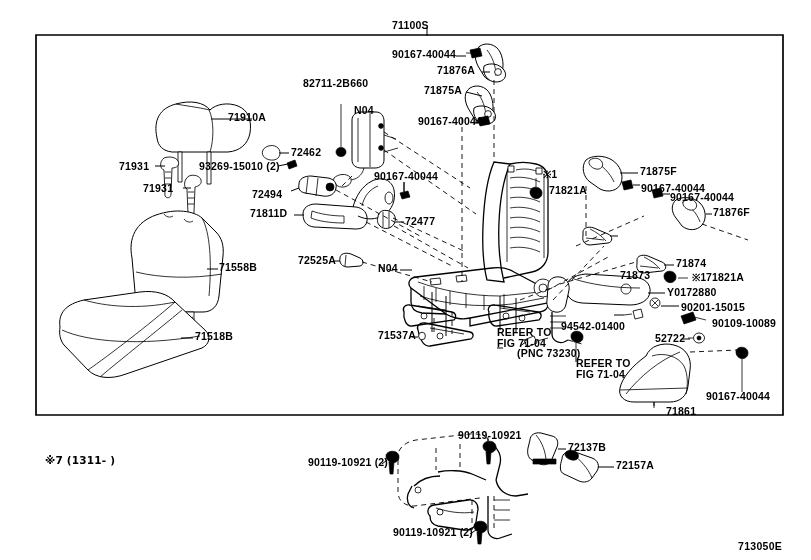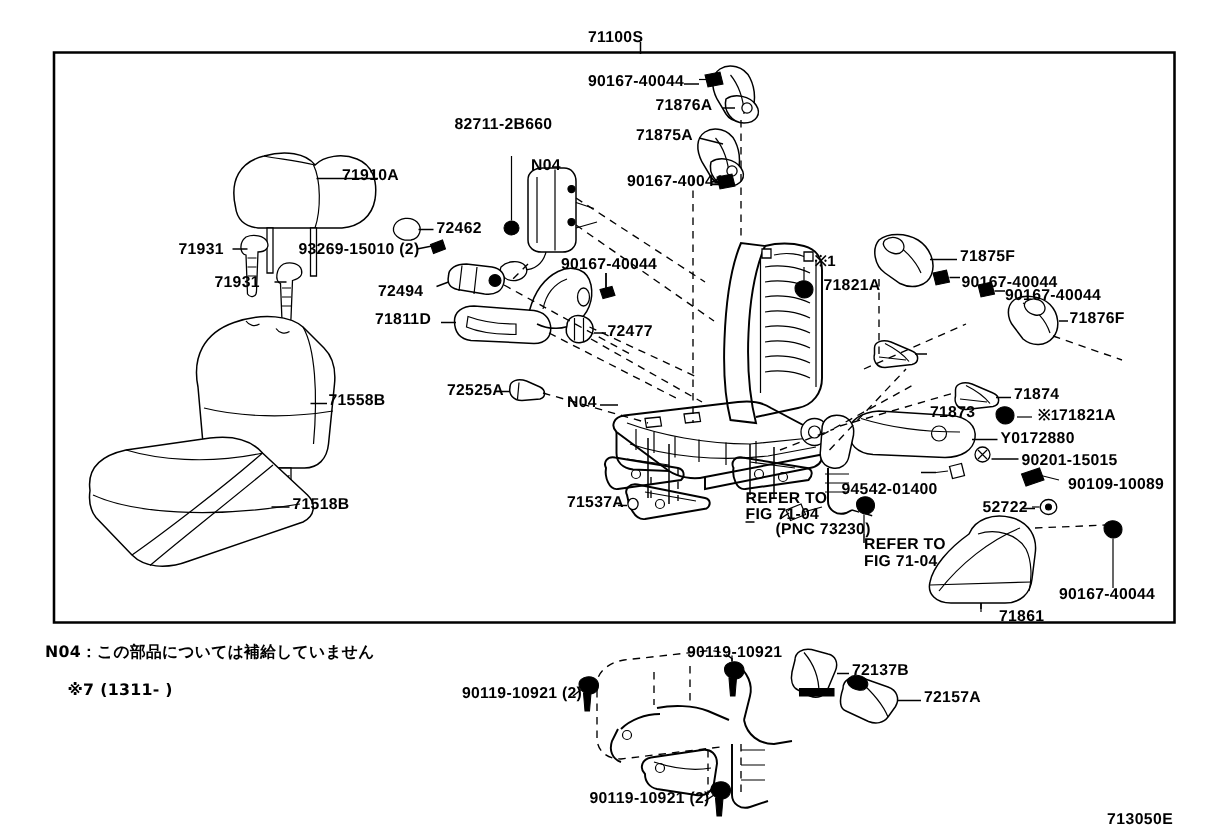--- a/index.html
+++ b/index.html
@@ -501,18 +501,17 @@
   <div style="position:absolute;left:497px;top:327px;line-height:14px;">
     <div class="lbl" style="position:static;">REFER TO</div>
     <div class="lbl" style="position:static;">FIG 71-04</div>
     <div class="lbl" style="position:static;padding-left:20px;">(PNC 73230)</div>
   </div>
   <div style="position:absolute;left:576px;top:358px;line-height:14px;">
     <div class="lbl" style="position:static;">REFER TO</div>
     <div class="lbl" style="position:static;">FIG 71-04</div>
   </div>
 
-  <div class="lbl jp" style="left:30px;top:430px;">N04：この部品については補給していません</div>
   <div class="lbl jp" style="left:45px;top:455px;">※7 (1311-      )</div>
 
   <div class="lbl foot" style="left:738px;top:541px;">713050E</div>
 
 </div>
 
 </body></html>

